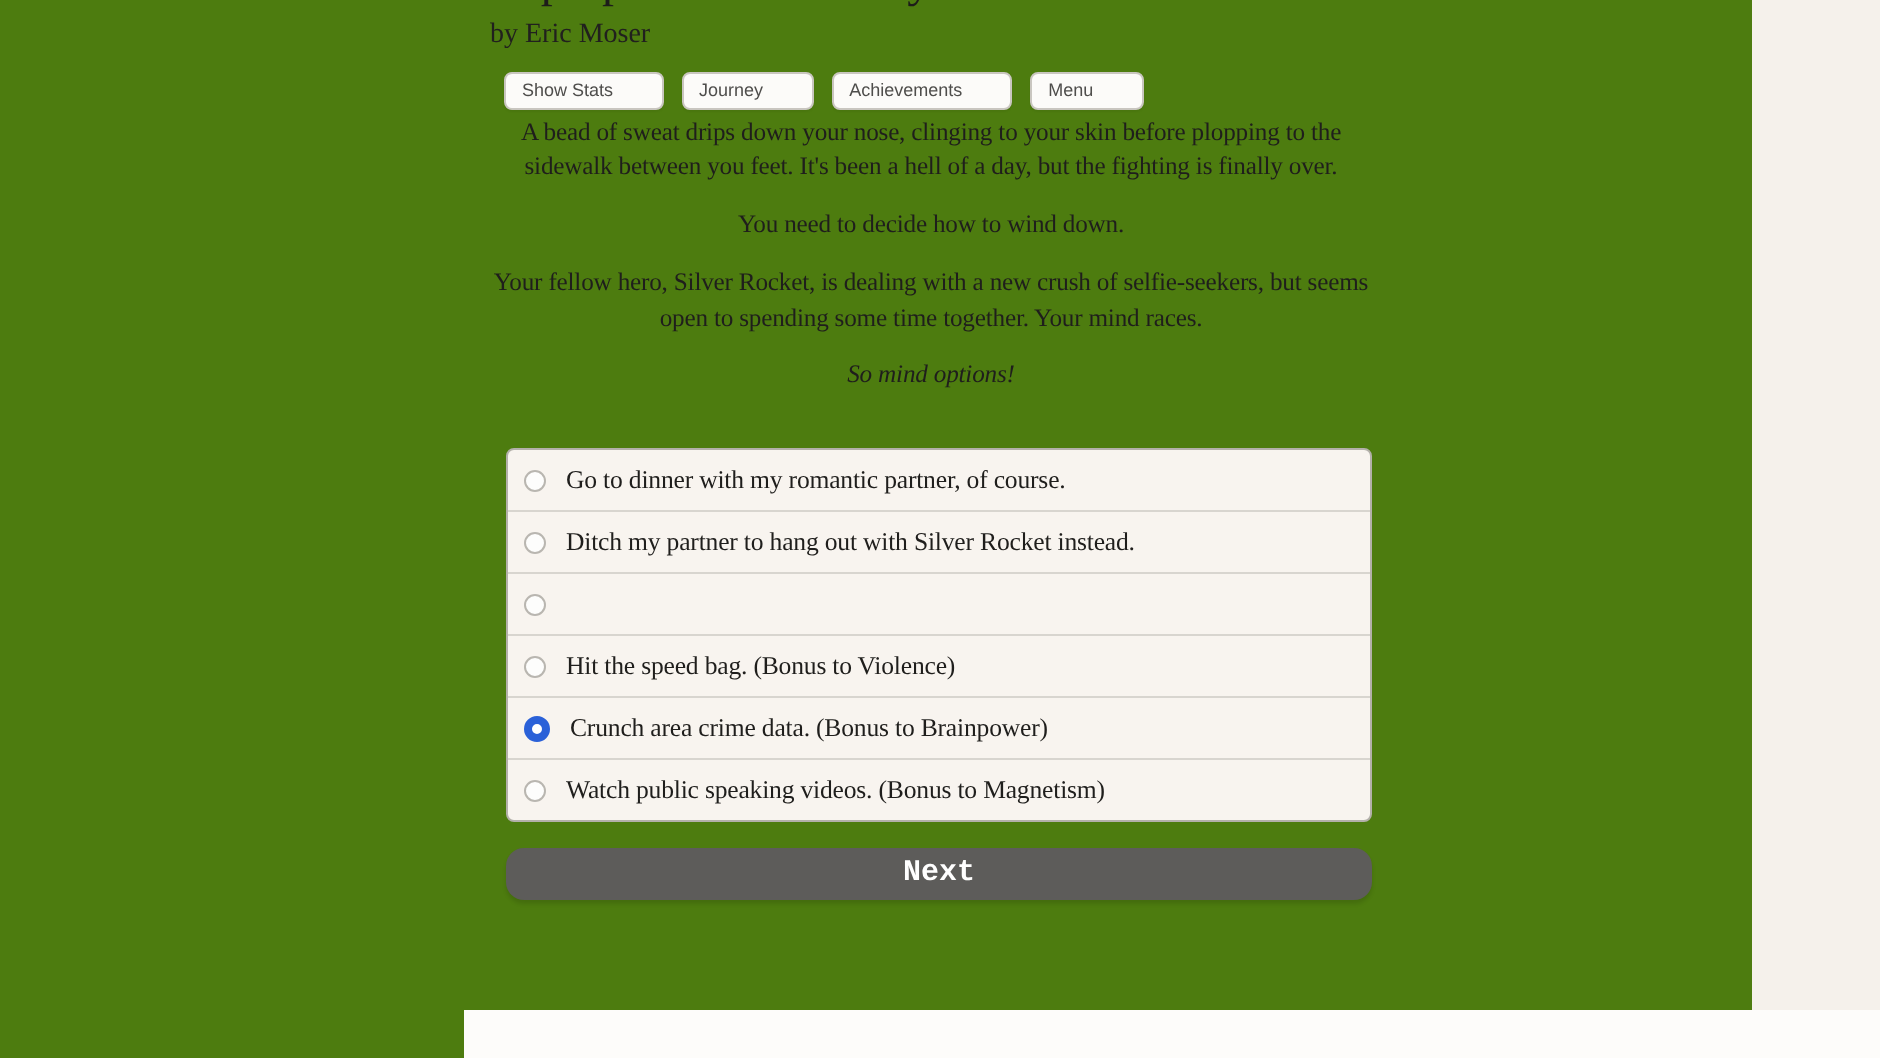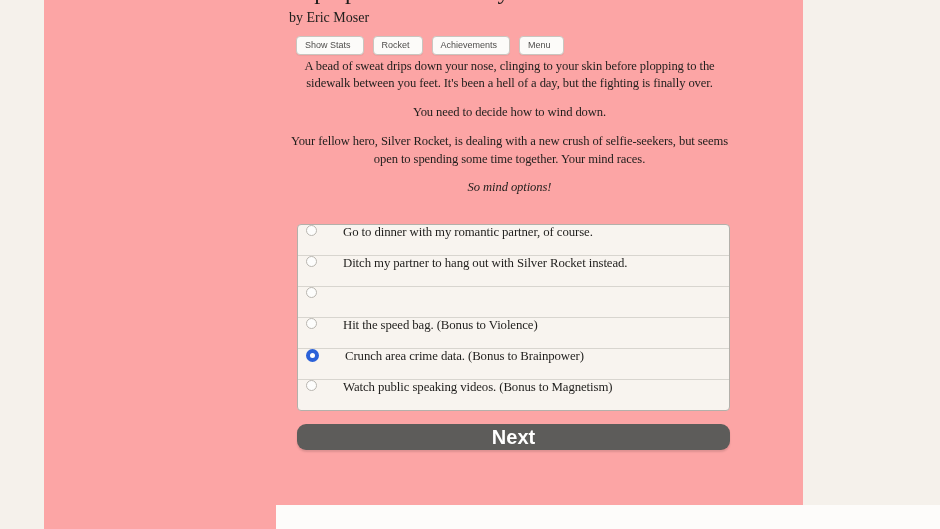--- a/index.html
+++ b/index.html
@@ -6,24 +6,23 @@
     margin: 0;
     padding: 0;
     width: 940px;
     height: 529px;
     overflow: hidden;
     background: #f5f1eb;
     font-family: "Liberation Serif", serif;
   }
   .stage {
     position: relative;
-    width: 759px;
+    width: 876px;
     height: 529px;
-    background: #fca5a5;
-    margin-left: 44px;
+    background: #4d7c0f;
   }
   .column {
     position: absolute;
     left: 245px;
     top: 0;
     width: 441px;
   }
   .game-title {
     position: absolute;
     left: 0;
@@ -49,21 +48,21 @@
     display: flex;
     gap: 9px;
   }
   .tool-btn {
     font-family: "Liberation Sans", sans-serif;
     font-size: 9px;
     color: #4f4e4c;
     background: #fcfbf9;
     border: 1px solid #c9c6c0;
     border-radius: 4px;
-    padding: 3px 12px 4px 8px;
+    padding: 3px 24px 4px 8px;
     box-shadow: 0 1px 1px rgba(0,0,0,0.05);
     cursor: pointer;
     white-space: nowrap;
   }
   .story {
     position: absolute;
     left: 0;
     top: 58px;
     width: 441px;
   }
@@ -82,25 +81,25 @@
     left: 8px;
     top: 224px;
     width: 431px;
     background: #f8f4ef;
     border: 1px solid #b3b0aa;
     border-radius: 4px;
     overflow: hidden;
   }
   .choice-row {
     display: flex;
+    align-items: center;
     height: 30px;
     padding-left: 8px;
     border-bottom: 1px solid #d8d5cf;
     cursor: pointer;
-    gap: 16px;
   }
   .choice-row:last-child { border-bottom: none; }
   .radio {
     width: 9px;
     height: 9px;
     border-radius: 50%;
     border: 1.5px solid #b9b6b0;
     background: #fdfdfc;
     margin-right: 10px;
     flex: 0 0 auto;
@@ -119,22 +118,22 @@
   .next-btn {
     position: absolute;
     left: 8px;
     top: 424px;
     width: 433px;
     height: 26px;
     background: #5d5c5a;
     border: none;
     border-radius: 9px;
     color: #ffffff;
-    font-family: Liberation Sans, sans-serif;
-    font-size: 20px;
+    font-family: Liberation Mono, monospace;
+    font-size: 15px;
     font-weight: bold;
     text-align: center;
     line-height: 26px;
     padding: 0;
     box-shadow: 0 2px 2px rgba(0,0,0,0.12);
     cursor: pointer;
   }
   .page-end {
     position: absolute;
     left: 232px;
@@ -149,21 +148,21 @@
 
 <div class="stage">
   <div class="column">
 
     <h1 class="game-title">Superpowered Journey</h1>
 
     <div class="byline">by Eric Moser</div>
 
     <div class="toolbar">
       <button class="tool-btn">Show Stats</button>
-      <button class="tool-btn">Rocket</button>
+      <button class="tool-btn">Journey</button>
       <button class="tool-btn">Achievements</button>
       <button class="tool-btn">Menu</button>
     </div>
 
     <div class="story">
       <p class="p1">A bead of sweat drips down your nose, clinging to your skin before plopping to the sidewalk between you feet. It's been a hell of a day, but the fighting is finally over.</p>
       <p class="p2">You need to decide how to wind down.</p>
       <p class="p3">Your fellow hero, Silver Rocket, is dealing with a new crush of selfie-seekers, but seems open to spending some time together. Your mind races.</p>
       <p class="em">So mind options!</p>
     </div>

